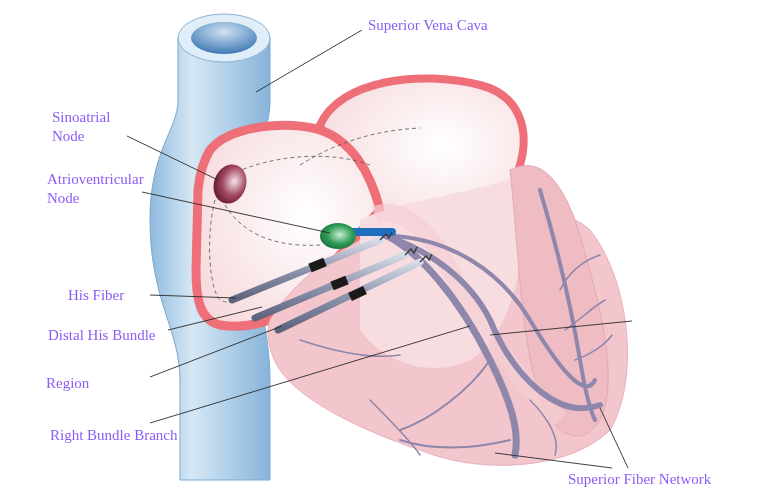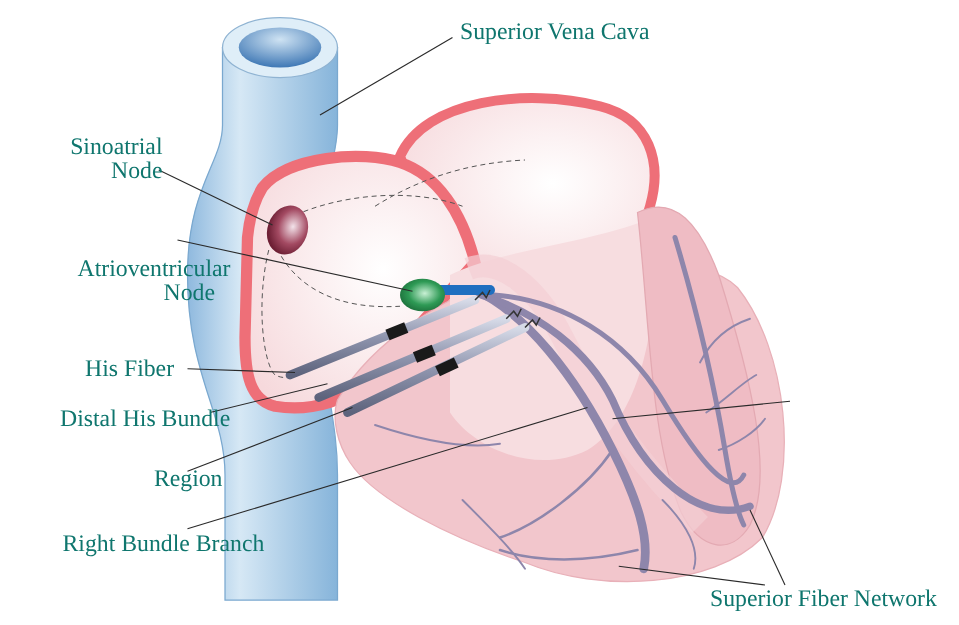--- a/index.html
+++ b/index.html
@@ -1,19 +1,19 @@
 <!DOCTYPE html>
 <html><head>
 <meta charset="utf-8">
 <style>
   html, body { margin: 0; padding: 0; background: #ffffff; }
   body { width: 767px; height: 500px; overflow: hidden; position: relative; }
   #stage { position: absolute; left: 0; top: 0; width: 767px; height: 500px; }
-  .lbl { position: absolute; font-family: "Liberation Serif", "DejaVu Serif", serif; font-size: 19px; color: #0f766e; line-height: 19px; white-space: nowrap; }
-  .c { text-align: right; }
+  .lbl { position: absolute; font-family: "Liberation Serif", "DejaVu Serif", serif; font-size: 15px; color: #8b5cf6; line-height: 19px; white-space: nowrap; }
+  .c { text-align: left; }
   .leader { stroke: #2a2a2a; stroke-width: 0.9; fill: none; }
   .purk { stroke: #8e86ab; fill: none; stroke-linecap: round; }
 </style>
 </head>
 <body>
 
 <div id="stage">
 <svg width="767" height="500" viewBox="0 0 767 500">
   <defs>
     <linearGradient id="vcGrad" x1="0" x2="1" y1="0" y2="0">
@@ -122,21 +122,21 @@
     <line class="leader" x1="612" y1="468" x2="495" y2="453"></line>
     <line class="leader" x1="628" y1="468" x2="600" y2="408"></line>
   </g>
 </svg>
 
 <div class="lbl" style="left:368px; top:16px;">Superior Vena Cava</div>
 <div class="lbl c" style="left:52px; top:108px; width:78px;">
   <div>Sinoatrial</div>
   <div>Node</div>
 </div>
-<div class="lbl c" style="left:62px; top:170px; width:110px;margin-top:36px;">
+<div class="lbl c" style="left:47px; top:170px; width:110px;">
   <div>Atrioventricular</div>
   <div>Node</div>
 </div>
 <div class="lbl" style="left:68px; top:286px;">His Fiber</div>
 <div class="lbl" style="left:48px; top:326px;">Distal His Bundle</div>
 <div class="lbl c" style="left:46px; top:374px; width:132px;">
   <div>Region</div>
 </div>
 <div class="lbl" style="left:50px; top:426px;">Right Bundle Branch</div>
 <div class="lbl c" style="left:628px; top:302px; width:82px;">

